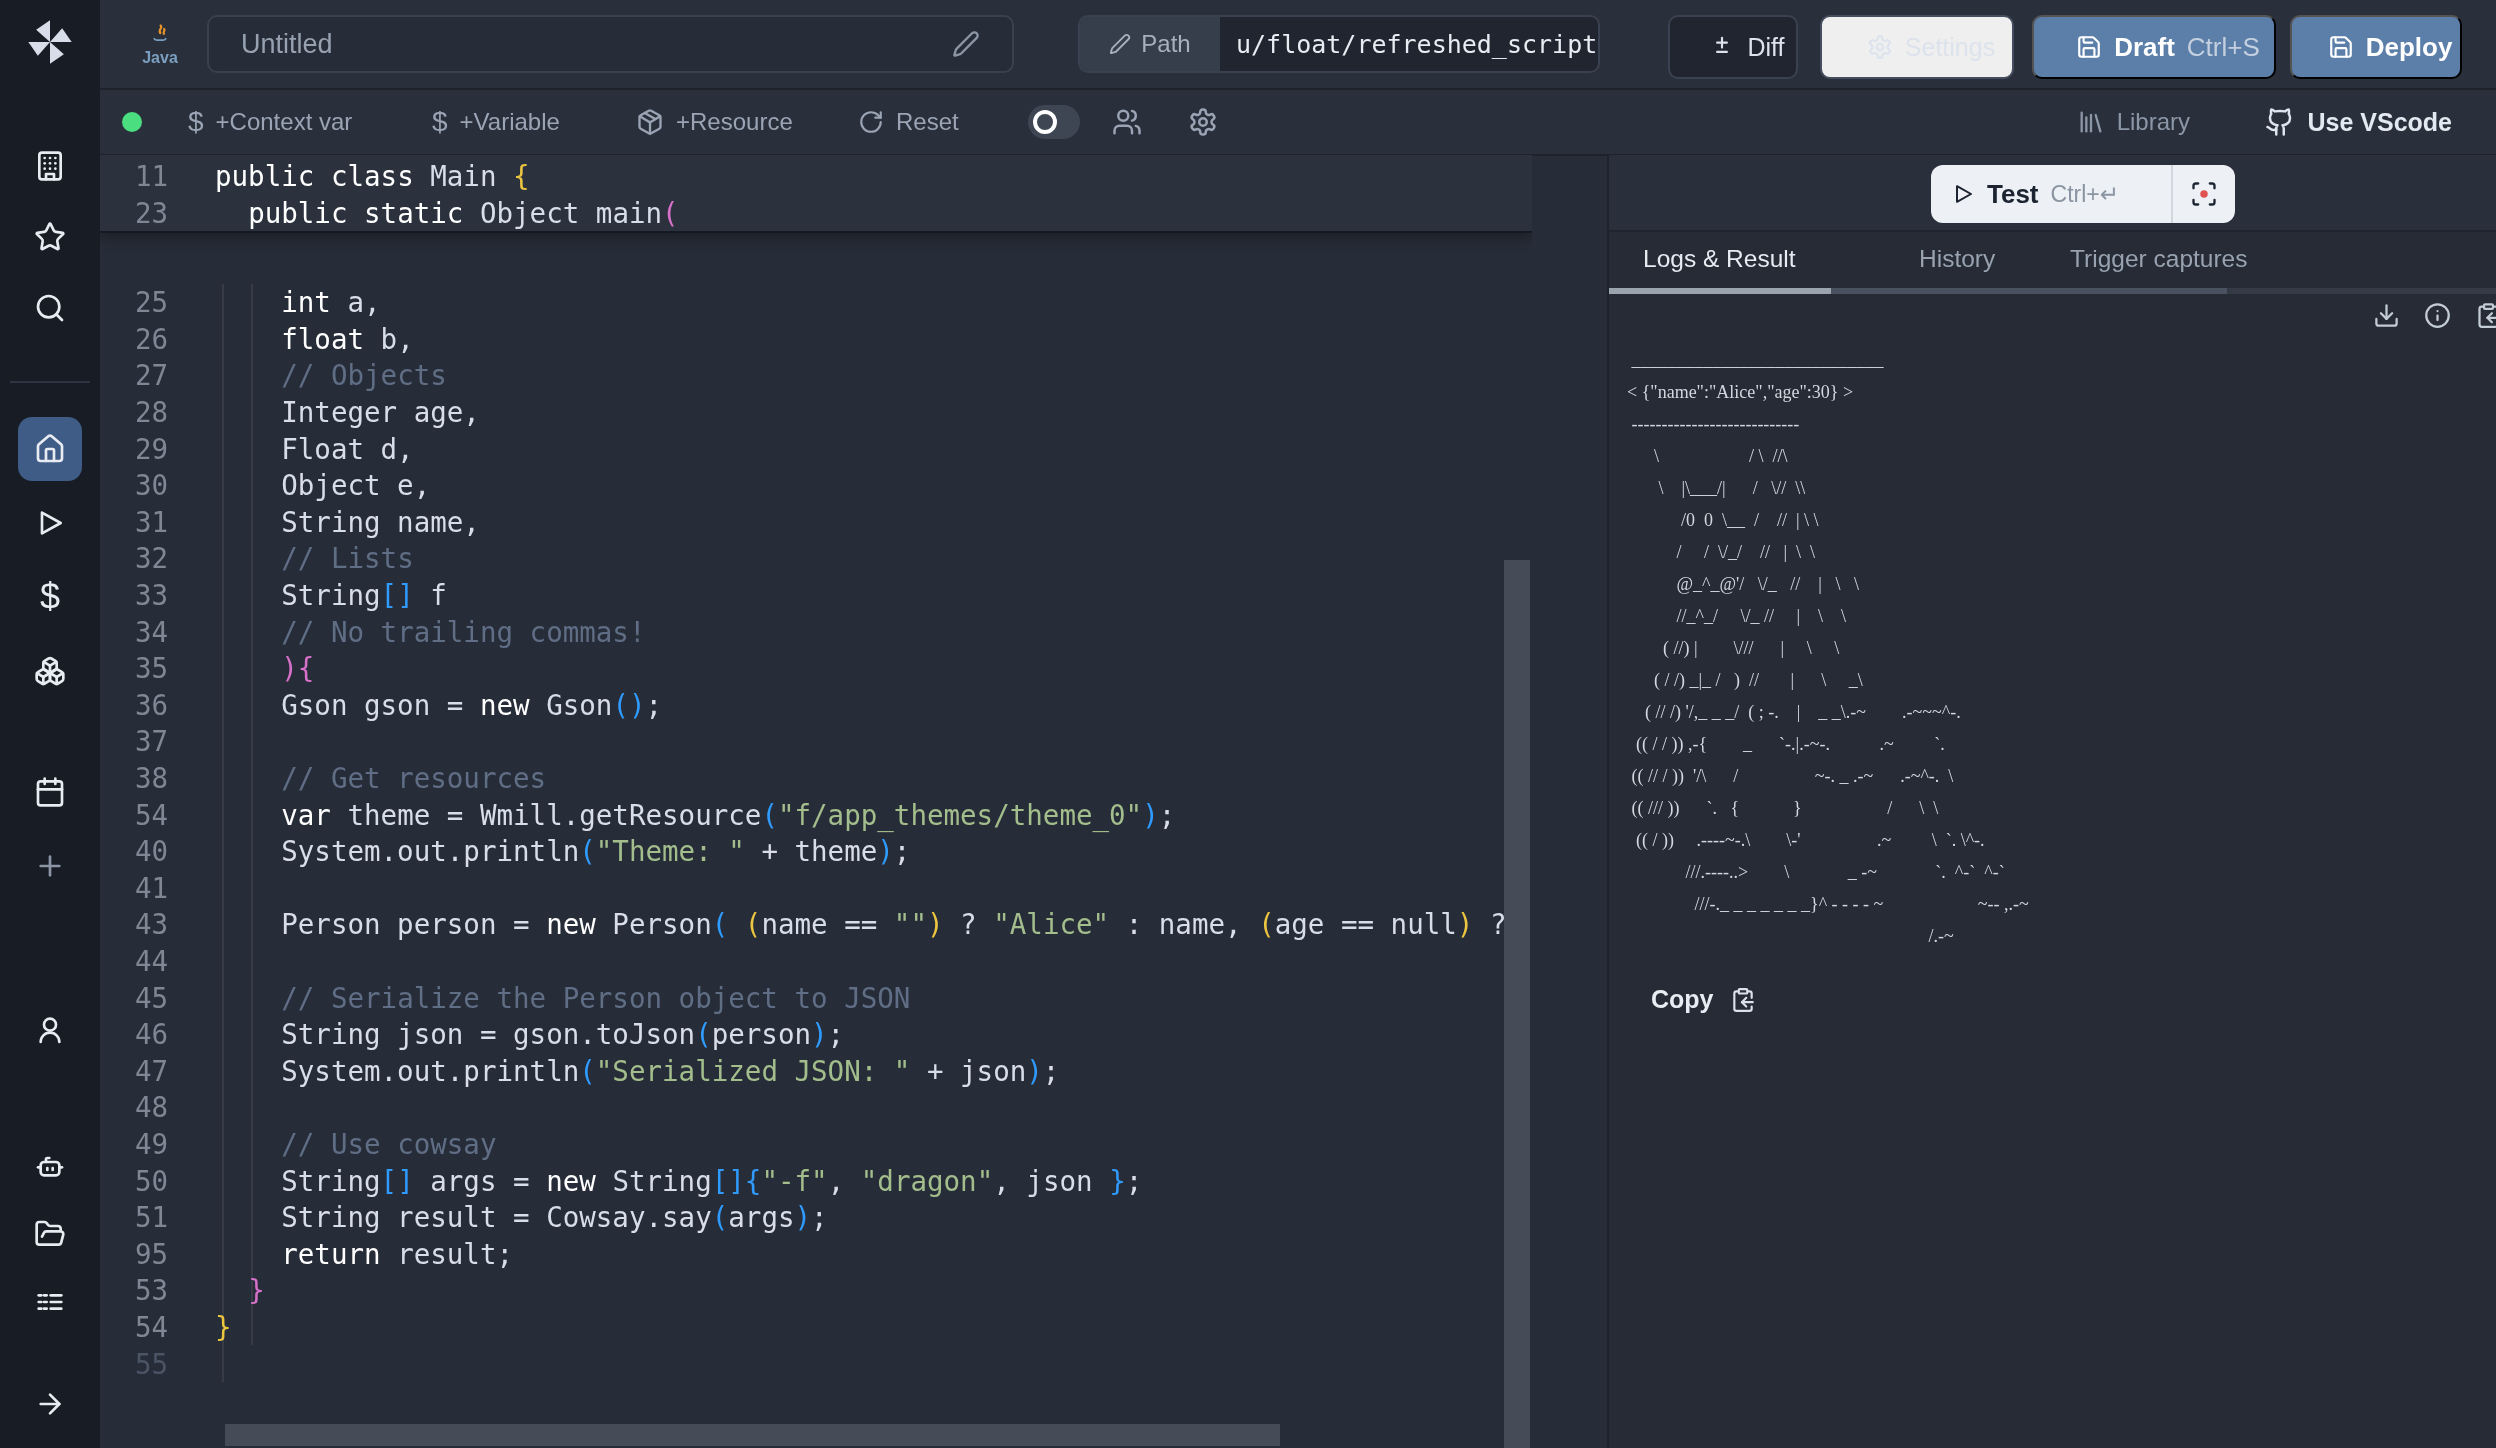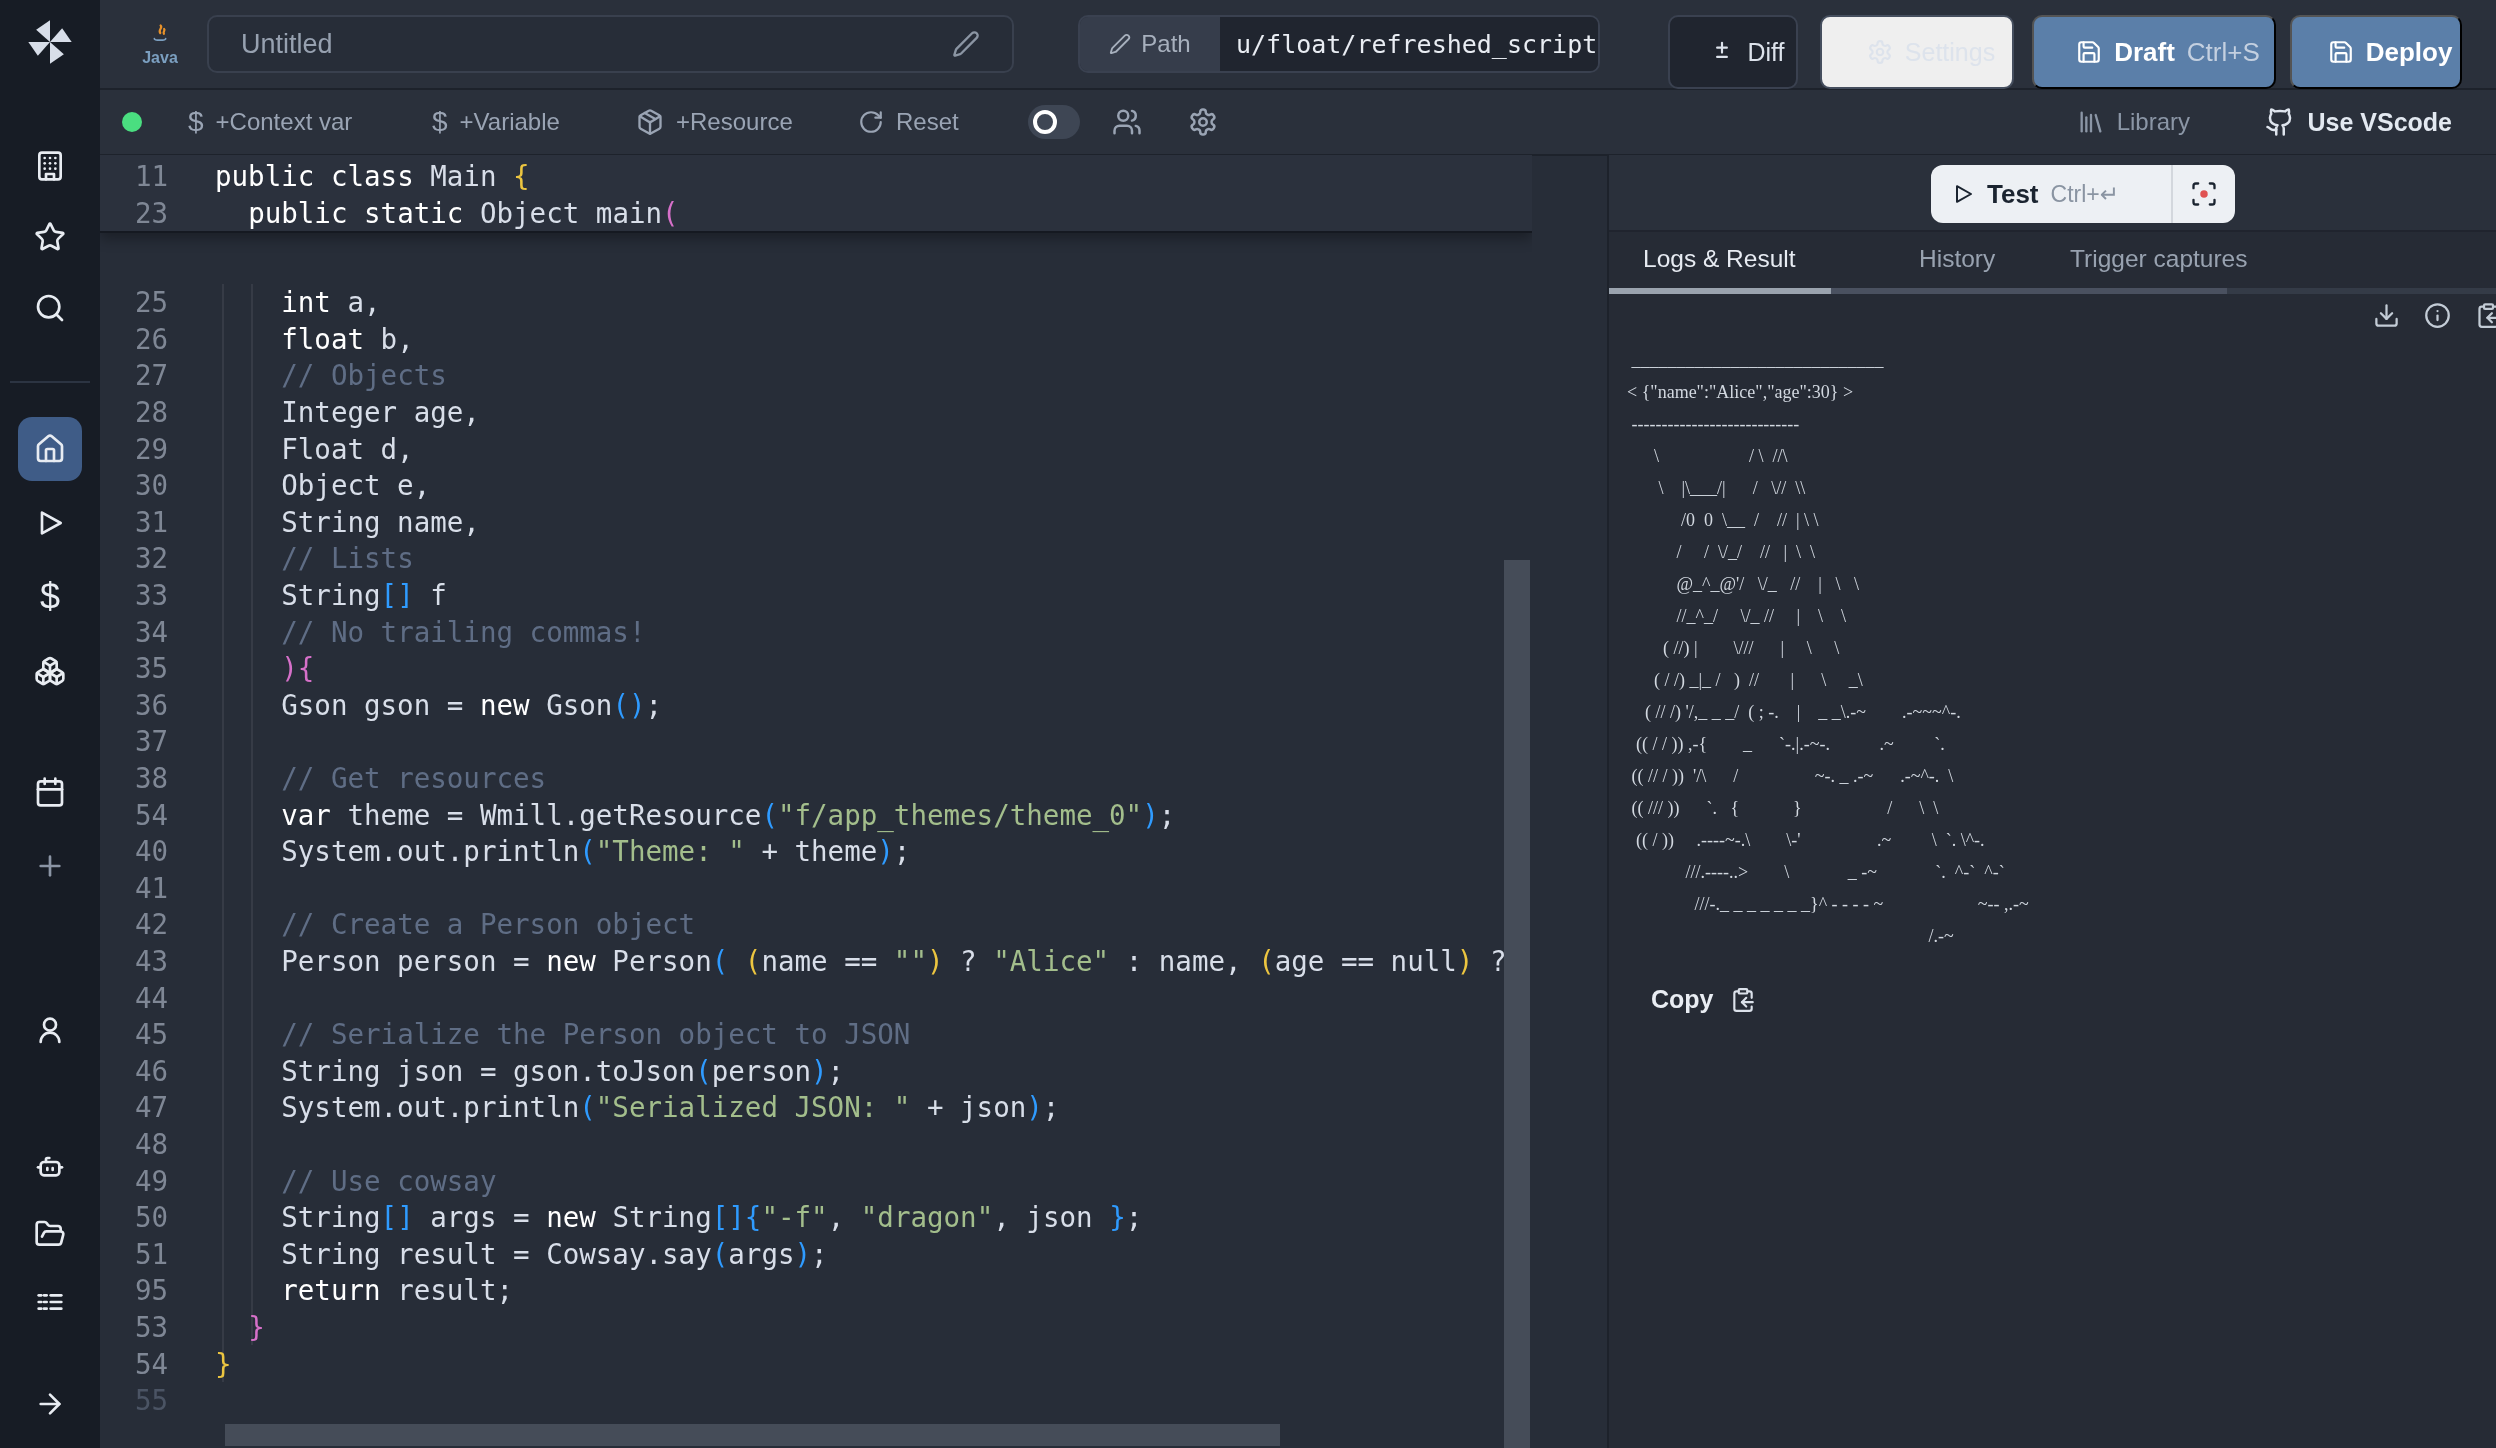--- a/index.html
+++ b/index.html
@@ -16,21 +16,21 @@
   .sb-item.active { background:#3f5c87; }
   .sb-divider { position:absolute; left:10px; width:80px; height:2px; background:#2c3442; }
   .sb-dollar { font-size:36px; font-weight:500; color:#e8ecf2; }
   .sb-plus { color:#8b95a5; }
   
   .topbar { position:absolute; left:100px; top:0; width:2396px; height:90px; background:#2a303b; border-bottom:2px solid #1d222b; }
   .java-badge { position:absolute; left:34px; top:14px; width:52px; height:62px; display:flex; flex-direction:column; align-items:center; justify-content:center; }
   .java-badge span { font-size:16px; font-weight:bold; color:#7b9fc0; margin-top:-4px; }
   .title-box { position:absolute; left:107px; top:15px; width:807px; height:58px; background:#272d38; border:2px solid #39404e; border-radius:10px; display:flex; align-items:center; padding:0 32px; }
   .title-box .title-text { font-size:27px; color:#97a1b0; flex:1; }
-  .pill-btn { position:absolute; top:15px; height:74px; border-radius:10px; display:flex; align-items:center; justify-content:center; gap:12px; font-size:25px; color:#dde3ec;padding-left:28px; }
+  .pill-btn { position:absolute; top:15px; height:64px; border-radius:10px; display:flex; align-items:center; justify-content:center; gap:12px; font-size:25px; color:#dde3ec;padding-left:28px; }
   .path-group { position:absolute; left:978px; top:15px; width:522px; height:58px; border:2px solid #3a4150; border-radius:10px; display:flex; overflow:hidden; }
   .path-left { width:140px; background:#363d4b; display:flex; align-items:center; justify-content:center; gap:10px; color:#a7b0bd; font-size:24px; }
   .path-right { flex:1; background:#20252f; display:flex; align-items:center; padding-left:16px; font-family:"DejaVu Sans Mono", monospace; font-size:25px; color:#e9edf3; }
   .btn-diff { left:1568px; width:130px; background:#20252f; border:2px solid #3a4150; }
   .btn-settings { left:1720px; width:194px; border:2px solid #454e5e; }
   .btn-draft { left:1932px; width:244px; background:#5b7fa9; color:#fff; }
   .btn-draft .kbd, .test-kbd { color:#c4d0e0; font-weight:400; }
   .btn-deploy { left:2190px; width:172px; background:#5b7fa9; color:#fff; }
   .btn-draft, .btn-deploy { font-weight:bold; font-size:26px; }
   
@@ -365,21 +365,20 @@
         <div class="crow"><span class="gut">32</span><span class="cl"><span class="tk-t">    </span><span class="tk-c">// Lists</span></span></div>
         <div class="crow"><span class="gut">33</span><span class="cl"><span class="tk-t">    String</span><span class="tk-b">[]</span><span class="tk-t"> f</span></span></div>
         <div class="crow"><span class="gut">34</span><span class="cl"><span class="tk-t">    </span><span class="tk-c">// No trailing commas!</span></span></div>
         <div class="crow"><span class="gut">35</span><span class="cl"><span class="tk-t">    </span><span class="tk-p">){</span></span></div>
         <div class="crow"><span class="gut">36</span><span class="cl"><span class="tk-t">    Gson gson = </span><span class="tk-k">new</span><span class="tk-t"> Gson</span><span class="tk-b">()</span><span class="tk-t">;</span></span></div>
         <div class="crow"><span class="gut">37</span><span class="cl"></span></div>
         <div class="crow"><span class="gut">38</span><span class="cl"><span class="tk-t">    </span><span class="tk-c">// Get resources</span></span></div>
         <div class="crow"><span class="gut">54</span><span class="cl"><span class="tk-t">    </span><span class="tk-k">var</span><span class="tk-t"> theme = Wmill.getResource</span><span class="tk-b">(</span><span class="tk-s">"f/app_themes/theme_0"</span><span class="tk-b">)</span><span class="tk-t">;</span></span></div>
         <div class="crow"><span class="gut">40</span><span class="cl"><span class="tk-t">    System.out.println</span><span class="tk-b">(</span><span class="tk-s">"Theme: "</span><span class="tk-t"> + theme</span><span class="tk-b">)</span><span class="tk-t">;</span></span></div>
         <div class="crow"><span class="gut">41</span><span class="cl"></span></div>
-        <div class="crow"><span class="gut">42</span><span class="cl"><span class="tk-t">    </span><span class="tk-c">// Create a Person object</span></span></div>
         <div class="crow"><span class="gut">43</span><span class="cl"><span class="tk-t">    Person person = </span><span class="tk-k">new</span><span class="tk-t"> Person</span><span class="tk-b">(</span><span class="tk-t"> </span><span class="tk-y">(</span><span class="tk-t">name == </span><span class="tk-s">""</span><span class="tk-y">)</span><span class="tk-t"> ? </span><span class="tk-s">"Alice"</span><span class="tk-t"> : name, </span><span class="tk-y">(</span><span class="tk-t">age == null</span><span class="tk-y">)</span><span class="tk-t"> ?</span></span></div>
         <div class="crow"><span class="gut">44</span><span class="cl"></span></div>
         <div class="crow"><span class="gut">45</span><span class="cl"><span class="tk-t">    </span><span class="tk-c">// Serialize the Person object to JSON</span></span></div>
         <div class="crow"><span class="gut">46</span><span class="cl"><span class="tk-t">    String json = gson.toJson</span><span class="tk-b">(</span><span class="tk-t">person</span><span class="tk-b">)</span><span class="tk-t">;</span></span></div>
         <div class="crow"><span class="gut">47</span><span class="cl"><span class="tk-t">    System.out.println</span><span class="tk-b">(</span><span class="tk-s">"Serialized JSON: "</span><span class="tk-t"> + json</span><span class="tk-b">)</span><span class="tk-t">;</span></span></div>
         <div class="crow"><span class="gut">48</span><span class="cl"></span></div>
         <div class="crow"><span class="gut">49</span><span class="cl"><span class="tk-t">    </span><span class="tk-c">// Use cowsay</span></span></div>
         <div class="crow"><span class="gut">50</span><span class="cl"><span class="tk-t">    String</span><span class="tk-b">[]</span><span class="tk-t"> args = </span><span class="tk-k">new</span><span class="tk-t"> String</span><span class="tk-b">[]{</span><span class="tk-s">"-f"</span><span class="tk-t">, </span><span class="tk-s">"dragon"</span><span class="tk-t">, json </span><span class="tk-b">}</span><span class="tk-t">;</span></span></div>
         <div class="crow"><span class="gut">51</span><span class="cl"><span class="tk-t">    String result = Cowsay.say</span><span class="tk-b">(</span><span class="tk-t">args</span><span class="tk-b">)</span><span class="tk-t">;</span></span></div>
         <div class="crow"><span class="gut">95</span><span class="cl"><span class="tk-t">    </span><span class="tk-k">return</span><span class="tk-t"> result;</span></span></div>

